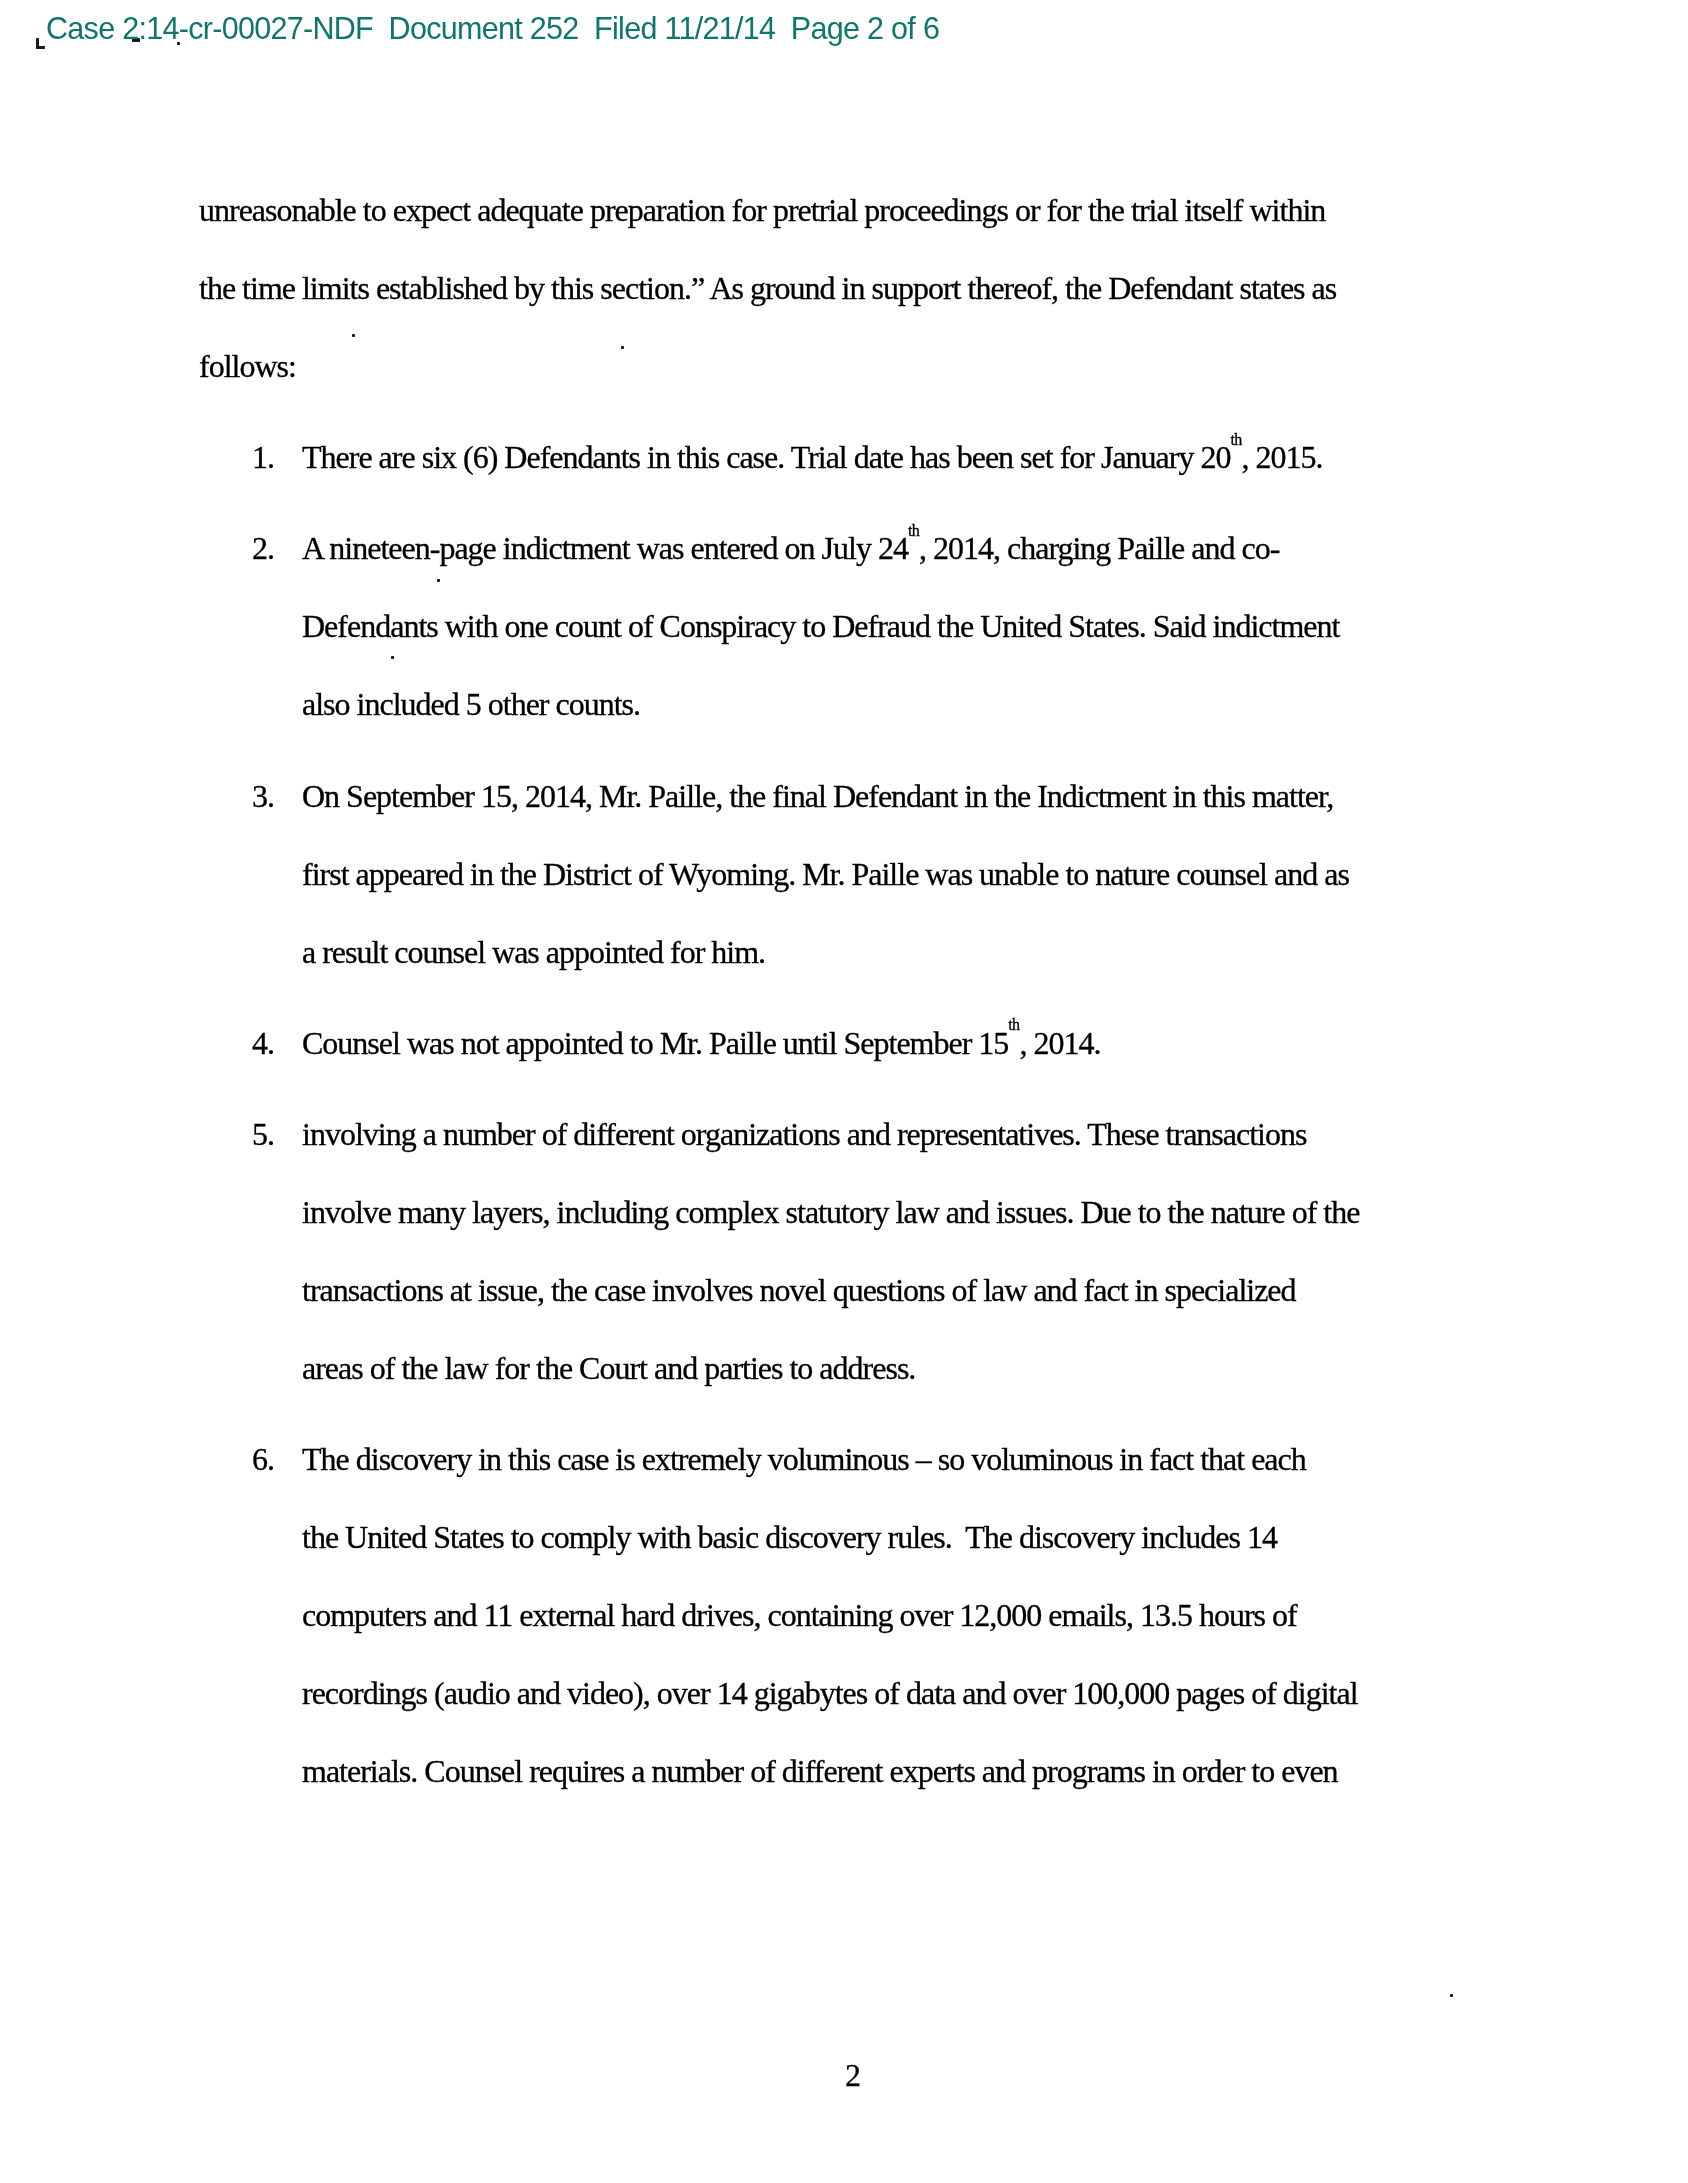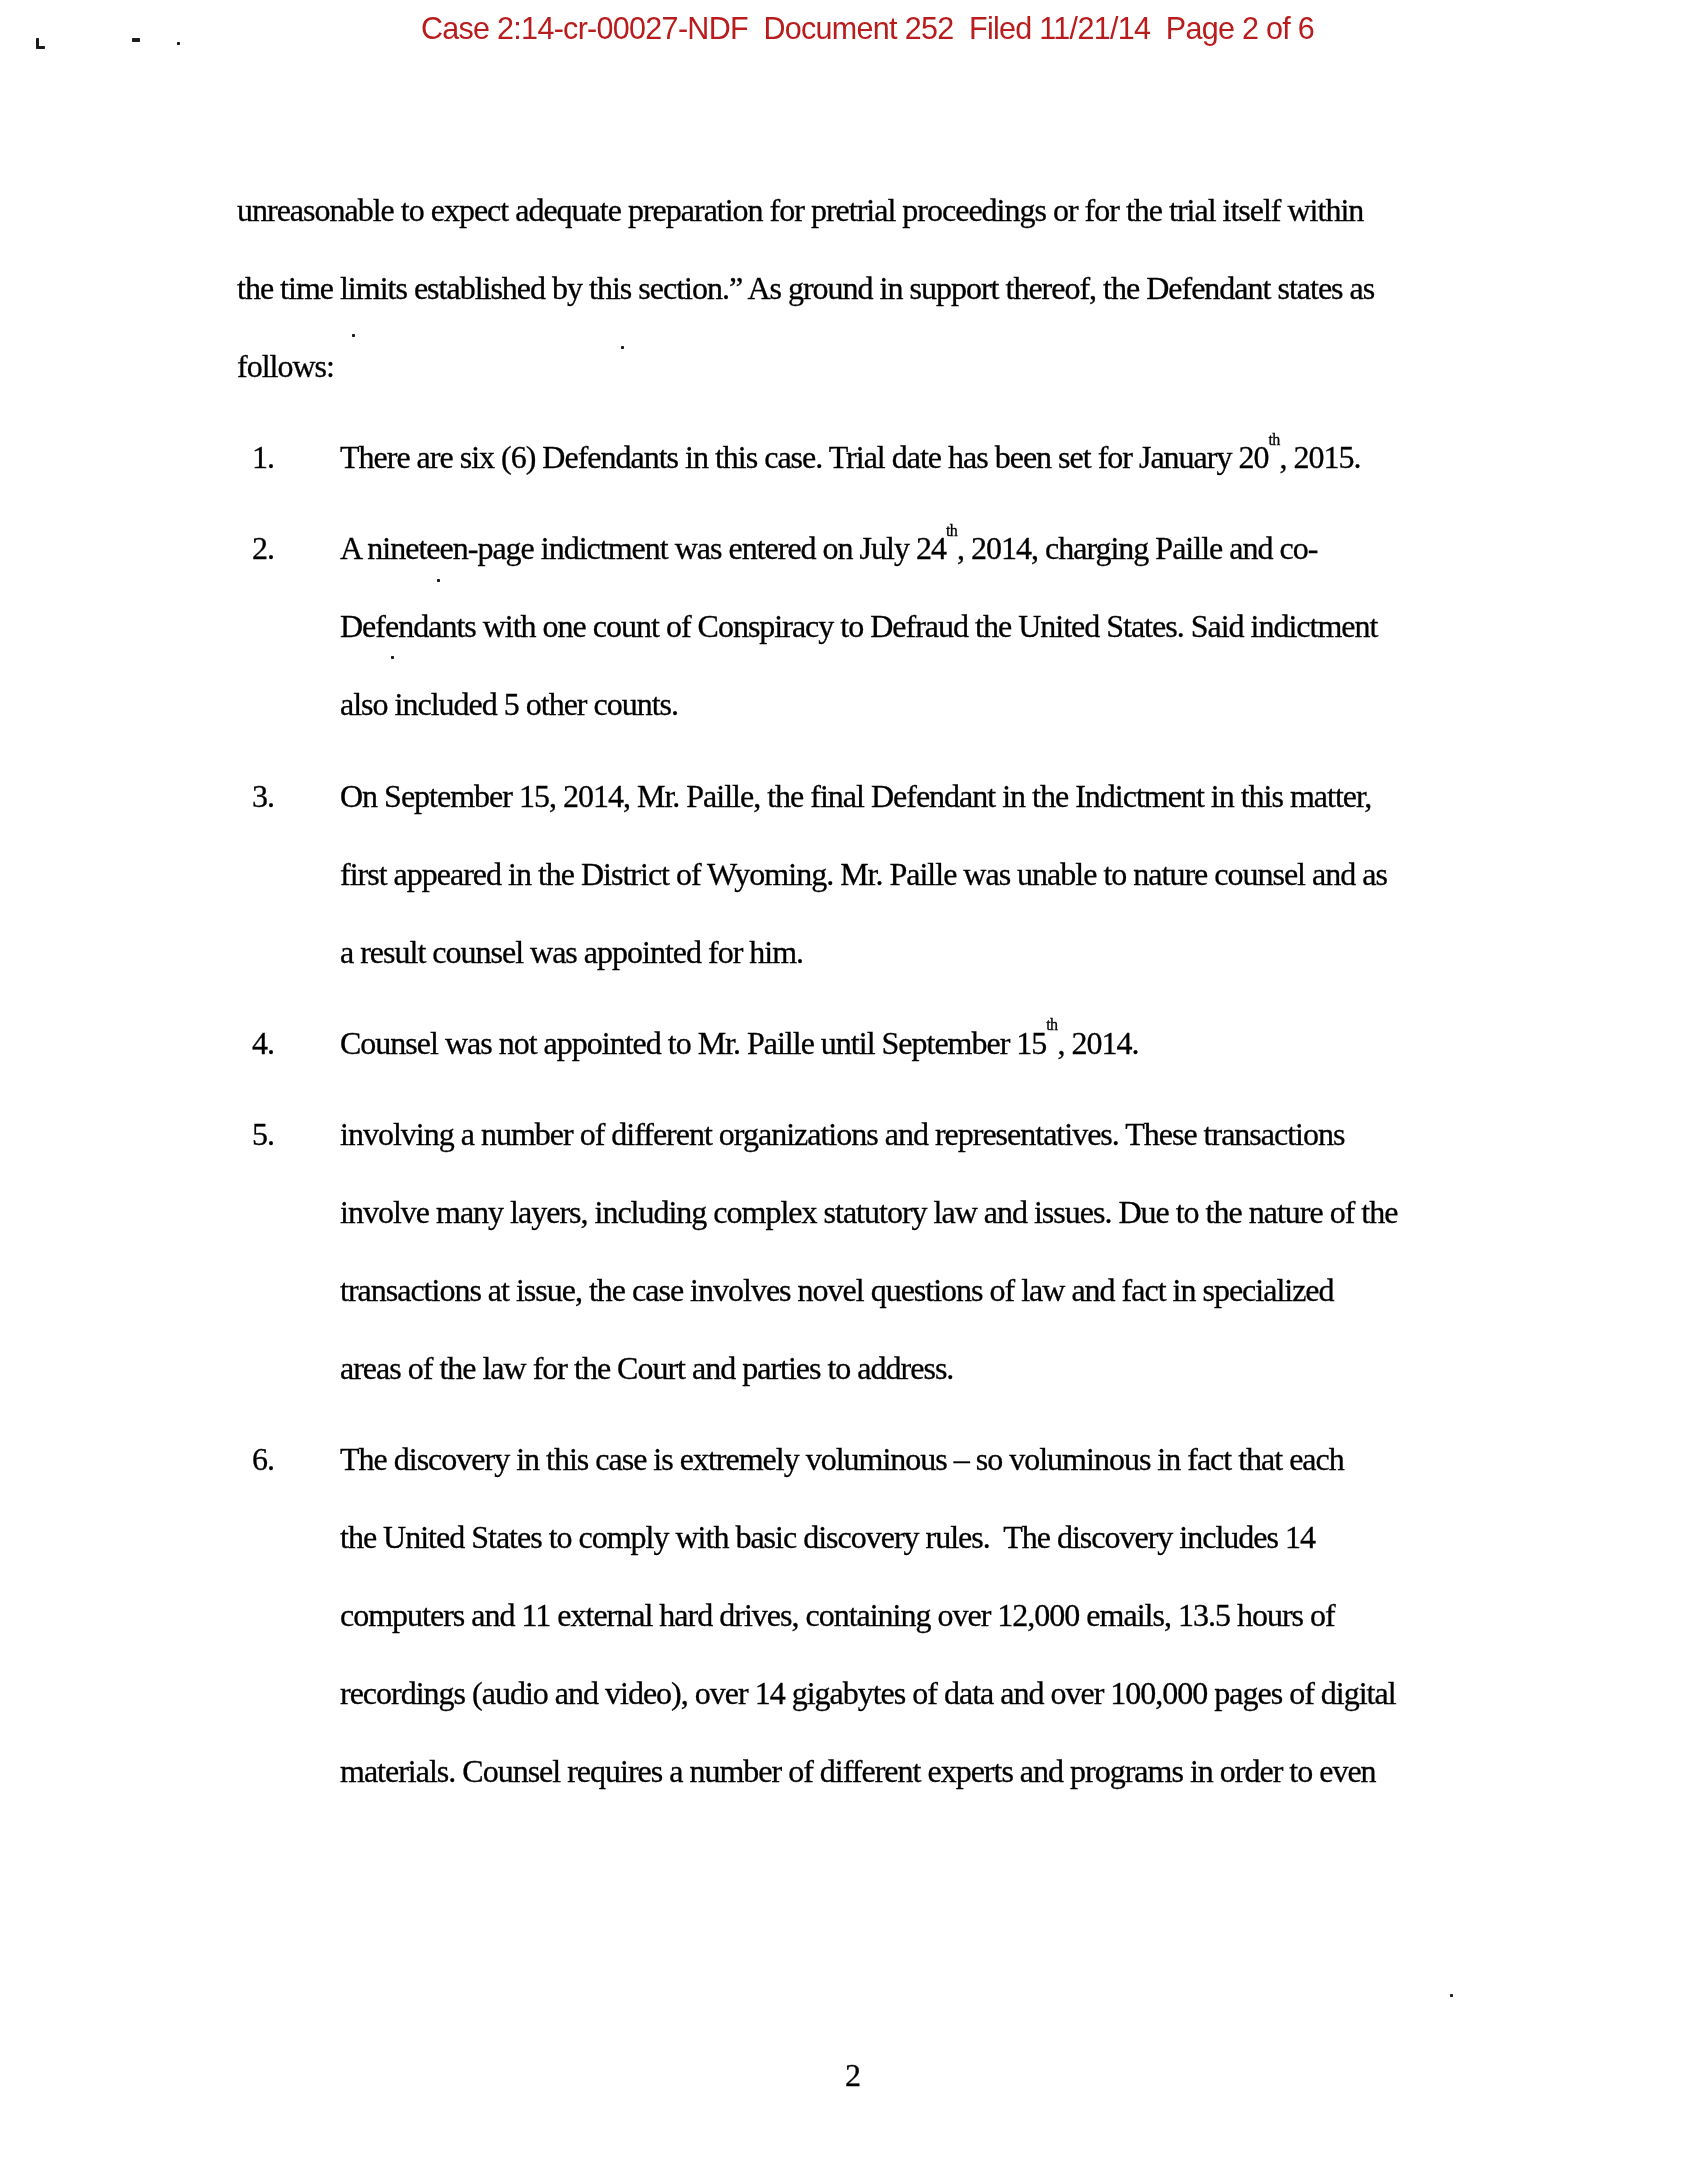--- a/index.html
+++ b/index.html
@@ -14,42 +14,40 @@
     background: #ffffff;
     overflow: hidden;
     font-family: "Liberation Serif", "DejaVu Serif", serif;
     color: #000000;
   }
   .header-stamp {
     position: absolute;
     top: 10.6px;
     left: 0;
     right: 0;
-    text-align: center;
     padding-left: 46px;
     font-family: "Liberation Sans", "DejaVu Sans", sans-serif;
     font-size: 30.5px;
     letter-spacing: -0.7px;
     white-space: pre;
-    color: #b91c1c;
+    color: #0f766e;
   }
   .content {
     position: absolute;
     top: 171px;
     left: 199px;
     width: 1391px;
     font-size: 32px;
     letter-spacing: -1px;
     -webkit-text-stroke: 0.3px #000000;
   }
   .line {
     height: 78px;
     line-height: 78px;
     white-space: pre;
-    margin-left: 38px;
   }
   .list-item {
     position: relative;
     margin-top: 13.2px;
     padding-left: 103px;
   }
   .list-item .num {
     position: absolute;
     left: 53px;
     top: 0;

